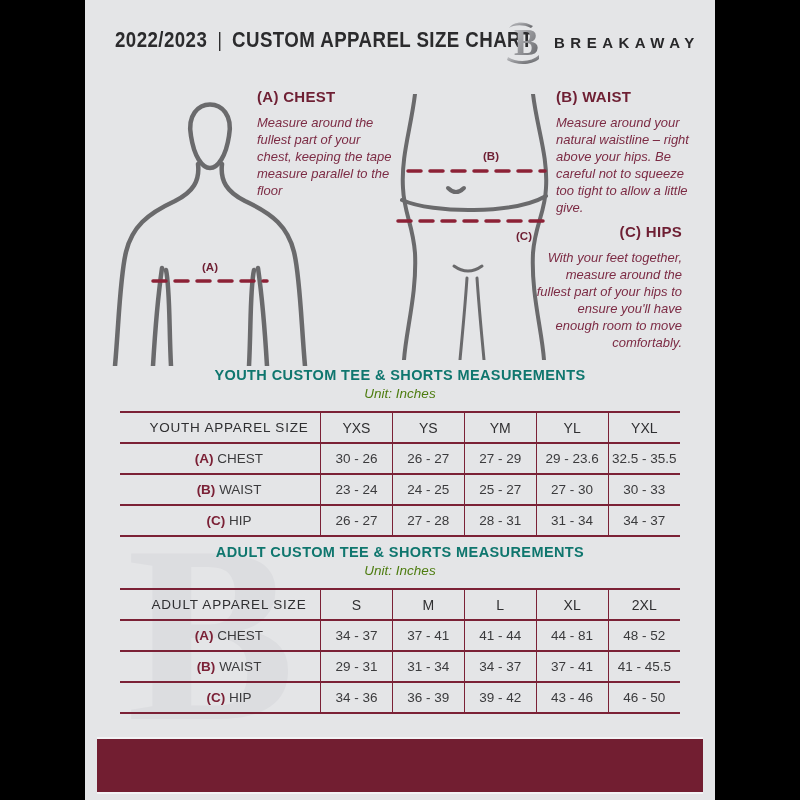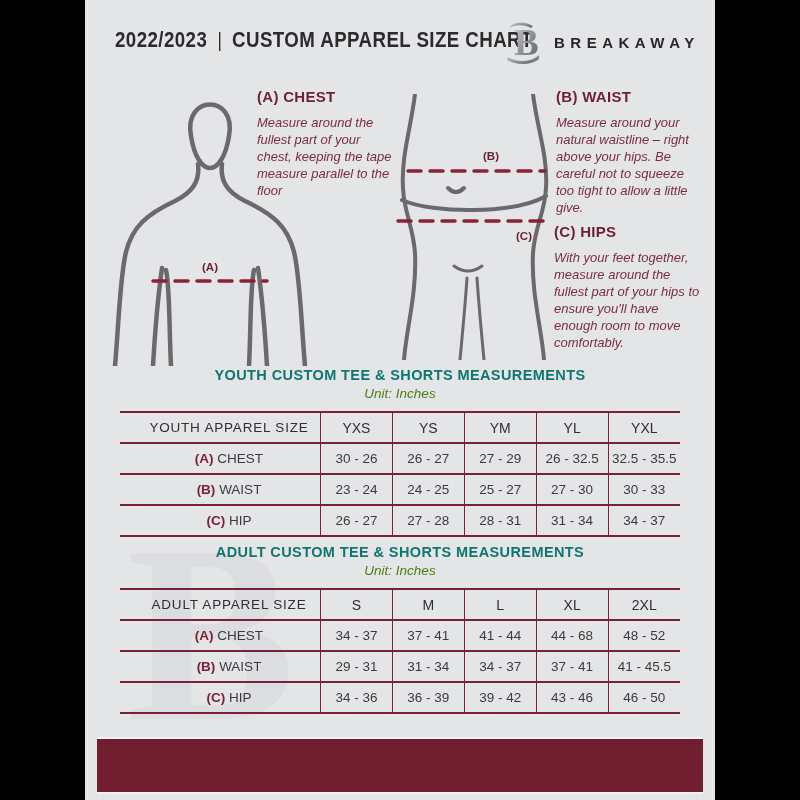--- a/index.html
+++ b/index.html
@@ -19,21 +19,21 @@
   
   .diagram{position:absolute;left:0;top:80px;width:630px;height:288px;}
   .fig{position:absolute;}
   .fig-left{left:20px;top:0;width:208px;height:286px;}
   .fig-mid{left:303px;top:14px;width:172px;height:266px;}
   .instr{position:absolute;}
   .instr h3{margin:0 0 9px 0;font-size:15px;font-weight:bold;color:#6e1f33;letter-spacing:.3px;}
   .instr p{margin:0;font-size:13px;font-style:italic;color:#7c2b44;line-height:17px;}
   .instr-a{left:172px;top:8px;width:138px;}
   .instr-b{left:471px;top:8px;width:148px;}
-  .instr-c{left:469px;top:143px;width:148px;}
+  .instr-c{left:449px;top:143px;width:148px;text-align:right;}
 
   
   .sec-title{position:absolute;left:0;width:630px;text-align:center;font-size:14.5px;
              font-weight:bold;color:#0f766e;letter-spacing:.4px;}
   .sec-unit{position:absolute;left:0;width:630px;text-align:center;font-size:13.5px;
             font-style:italic;color:#4d7c0f;}
   .yt-title{top:367px;} .yt-unit{top:386px;}
   .ad-title{top:544px;} .ad-unit{top:563px;}
 
   table.size{position:absolute;left:35px;width:560px;border-collapse:collapse;
@@ -139,21 +139,21 @@
           <th>YL</th>
           <th>YXL</th>
         </tr>
       </thead>
       <tbody>
         <tr>
           <td><span class="pfx">(A)</span> CHEST</td>
           <td>30 - 26</td>
           <td>26 - 27</td>
           <td>27 - 29</td>
-          <td>26 - 32.5</td>
+          <td>29 - 23.6</td>
           <td>32.5 - 35.5</td>
         </tr>
         <tr>
           <td><span class="pfx">(B)</span> WAIST</td>
           <td>23 - 24</td>
           <td>24 - 25</td>
           <td>25 - 27</td>
           <td>27 - 30</td>
           <td>30 - 33</td>
         </tr>
@@ -180,21 +180,21 @@
           <th>XL</th>
           <th>2XL</th>
         </tr>
       </thead>
       <tbody>
         <tr>
           <td><span class="pfx">(A)</span> CHEST</td>
           <td>34 - 37</td>
           <td>37 - 41</td>
           <td>41 - 44</td>
-          <td>44 - 68</td>
+          <td>44 - 81</td>
           <td>48 - 52</td>
         </tr>
         <tr>
           <td><span class="pfx">(B)</span> WAIST</td>
           <td>29 - 31</td>
           <td>31 - 34</td>
           <td>34 - 37</td>
           <td>37 - 41</td>
           <td>41 - 45.5</td>
         </tr>

